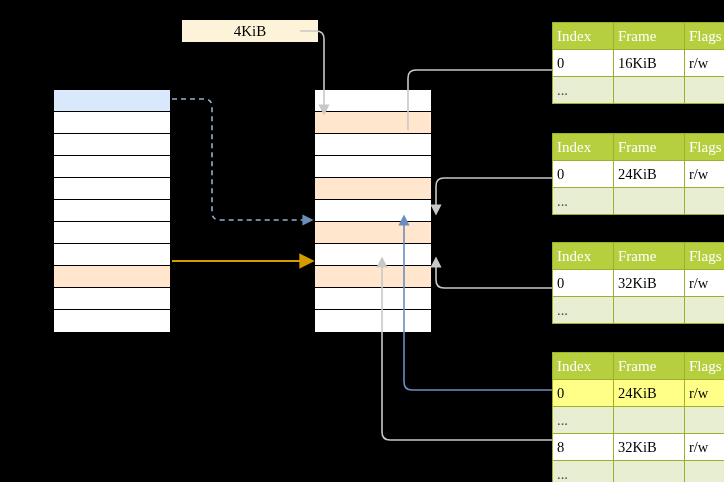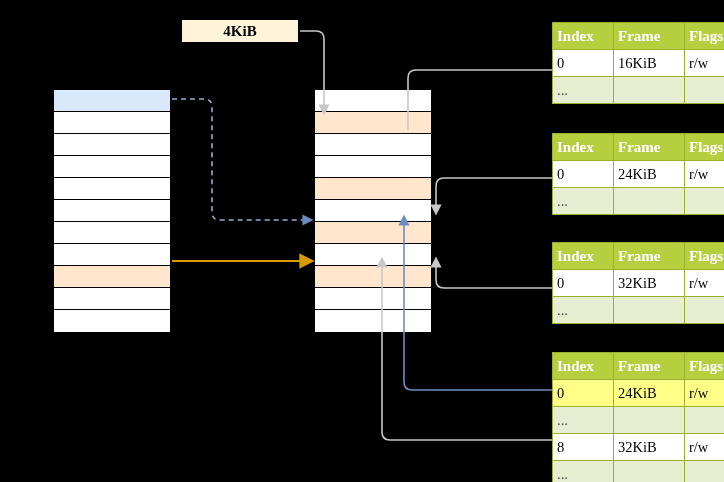--- a/index.html
+++ b/index.html
@@ -13,42 +13,42 @@
   .memcol .cell:last-child{border-bottom:none;}
   .cell.blue{background:#dae8fc;}
   .cell.orange{background:#ffe6cc;}
 
   
   .pt{position:absolute;border-collapse:collapse;background:#fff;
       font-size:14.5px;color:#000;}
   .pt table{border-collapse:collapse;width:100%;table-layout:fixed;}
   .pt th,.pt td{border:1px solid #9cb02e;padding:1px 4px;height:24px;
       text-align:left;vertical-align:middle;white-space:nowrap;}
-  .pt th{background:#b6cf3f;color:#fff;font-weight:bold;font-size:15px;}
+  .pt th{background:#b6cf3f;color:#fff;font-weight:normal;font-size:15px;}
   .pt td{background:#fff;}
   .pt tr.alt td{background:#e8eed2;color:#4d4d4d;}
   .pt td.hl{background:#ffff88;}
   .col-idx{width:52px;}
   .col-frm{width:62px;}
   .col-flg{width:50px;}
 
   
   .sizelabel{position:absolute;background:#fdf3d9;color:#000;
       text-align:center;font-size:15px;line-height:22px;}
 
   
   svg.wires{position:absolute;left:0;top:0;width:724px;height:482px;
       overflow:visible;pointer-events:none;}
 </style>
 </head>
 <body>
 
 <div class="stage">
 
-  <div class="sizelabel" style="left:182px;top:20px;width:116px;height:22px;font-weight:bold;">4KiB</div>
+  <div class="sizelabel" style="left:182px;top:20px;width:136px;height:22px;">4KiB</div>
 
   <div class="memcol" style="left:52px;top:88px;width:120px;height:242px;">
       <div class="cell blue" style="height: 22px;"></div>
       <div class="cell " style="height: 22px;"></div>
       <div class="cell " style="height: 22px;"></div>
       <div class="cell " style="height: 22px;"></div>
       <div class="cell " style="height: 22px;"></div>
       <div class="cell " style="height: 22px;"></div>
       <div class="cell " style="height: 22px;"></div>
       <div class="cell " style="height: 22px;"></div>

